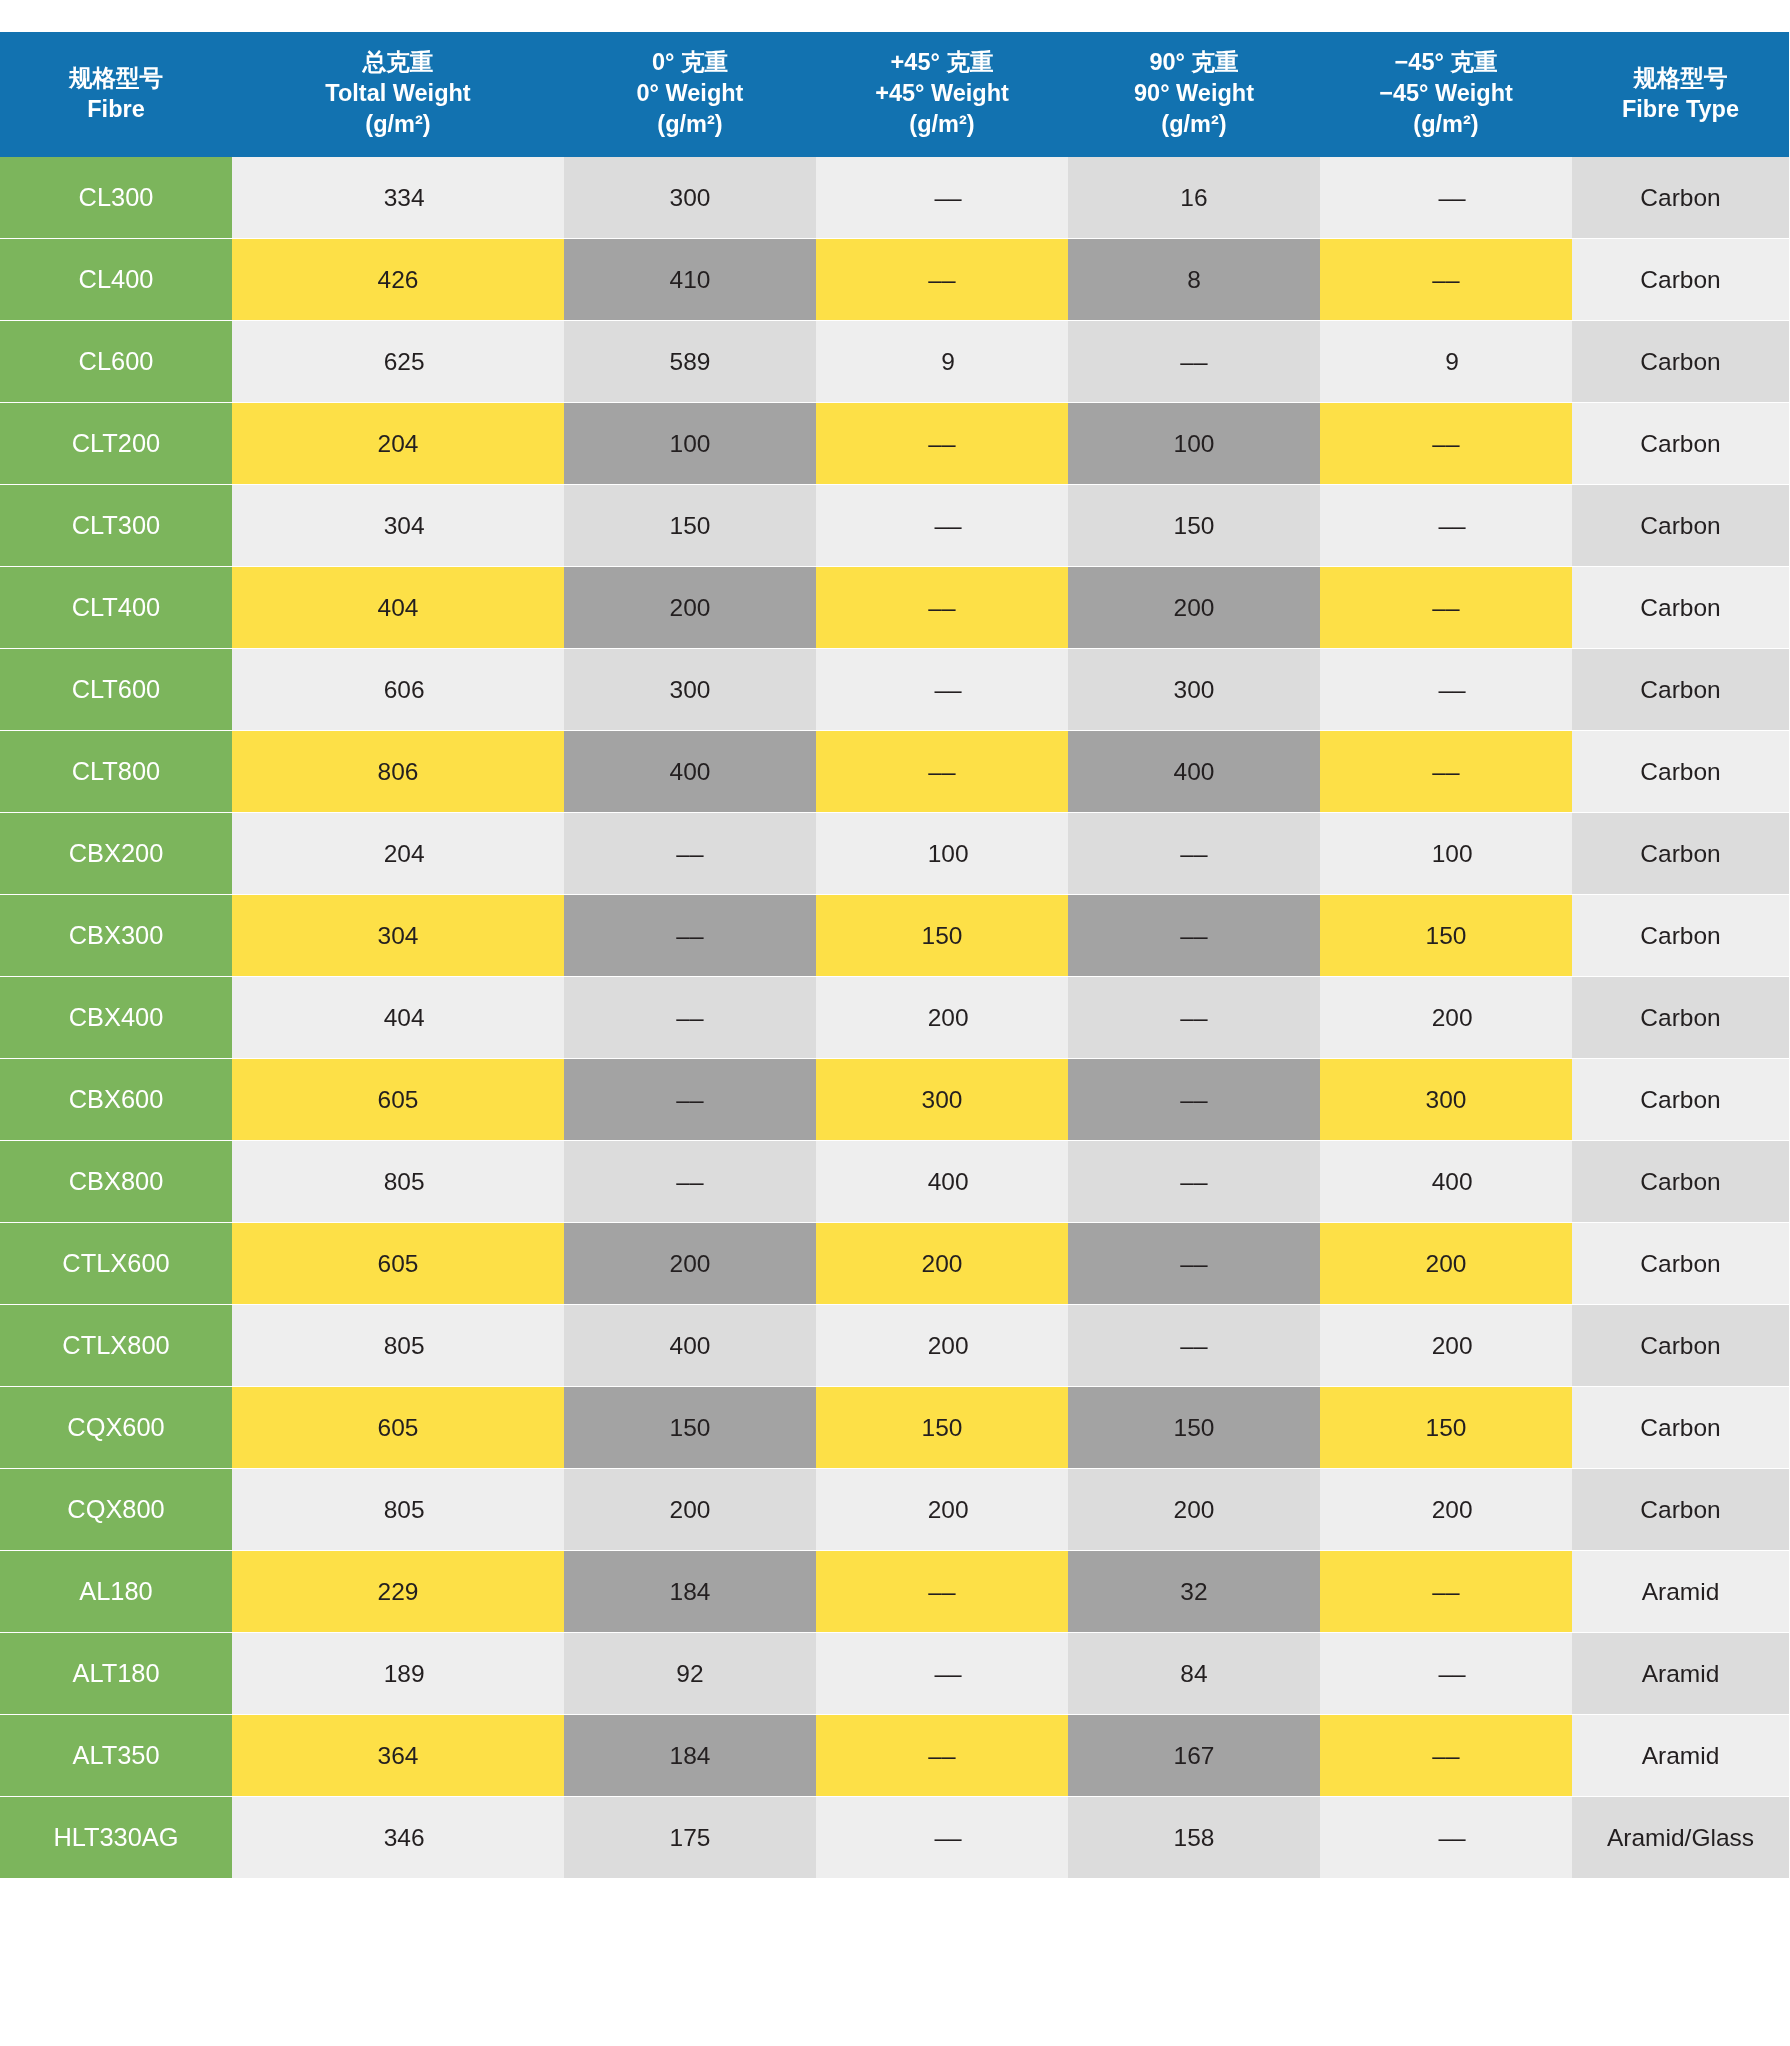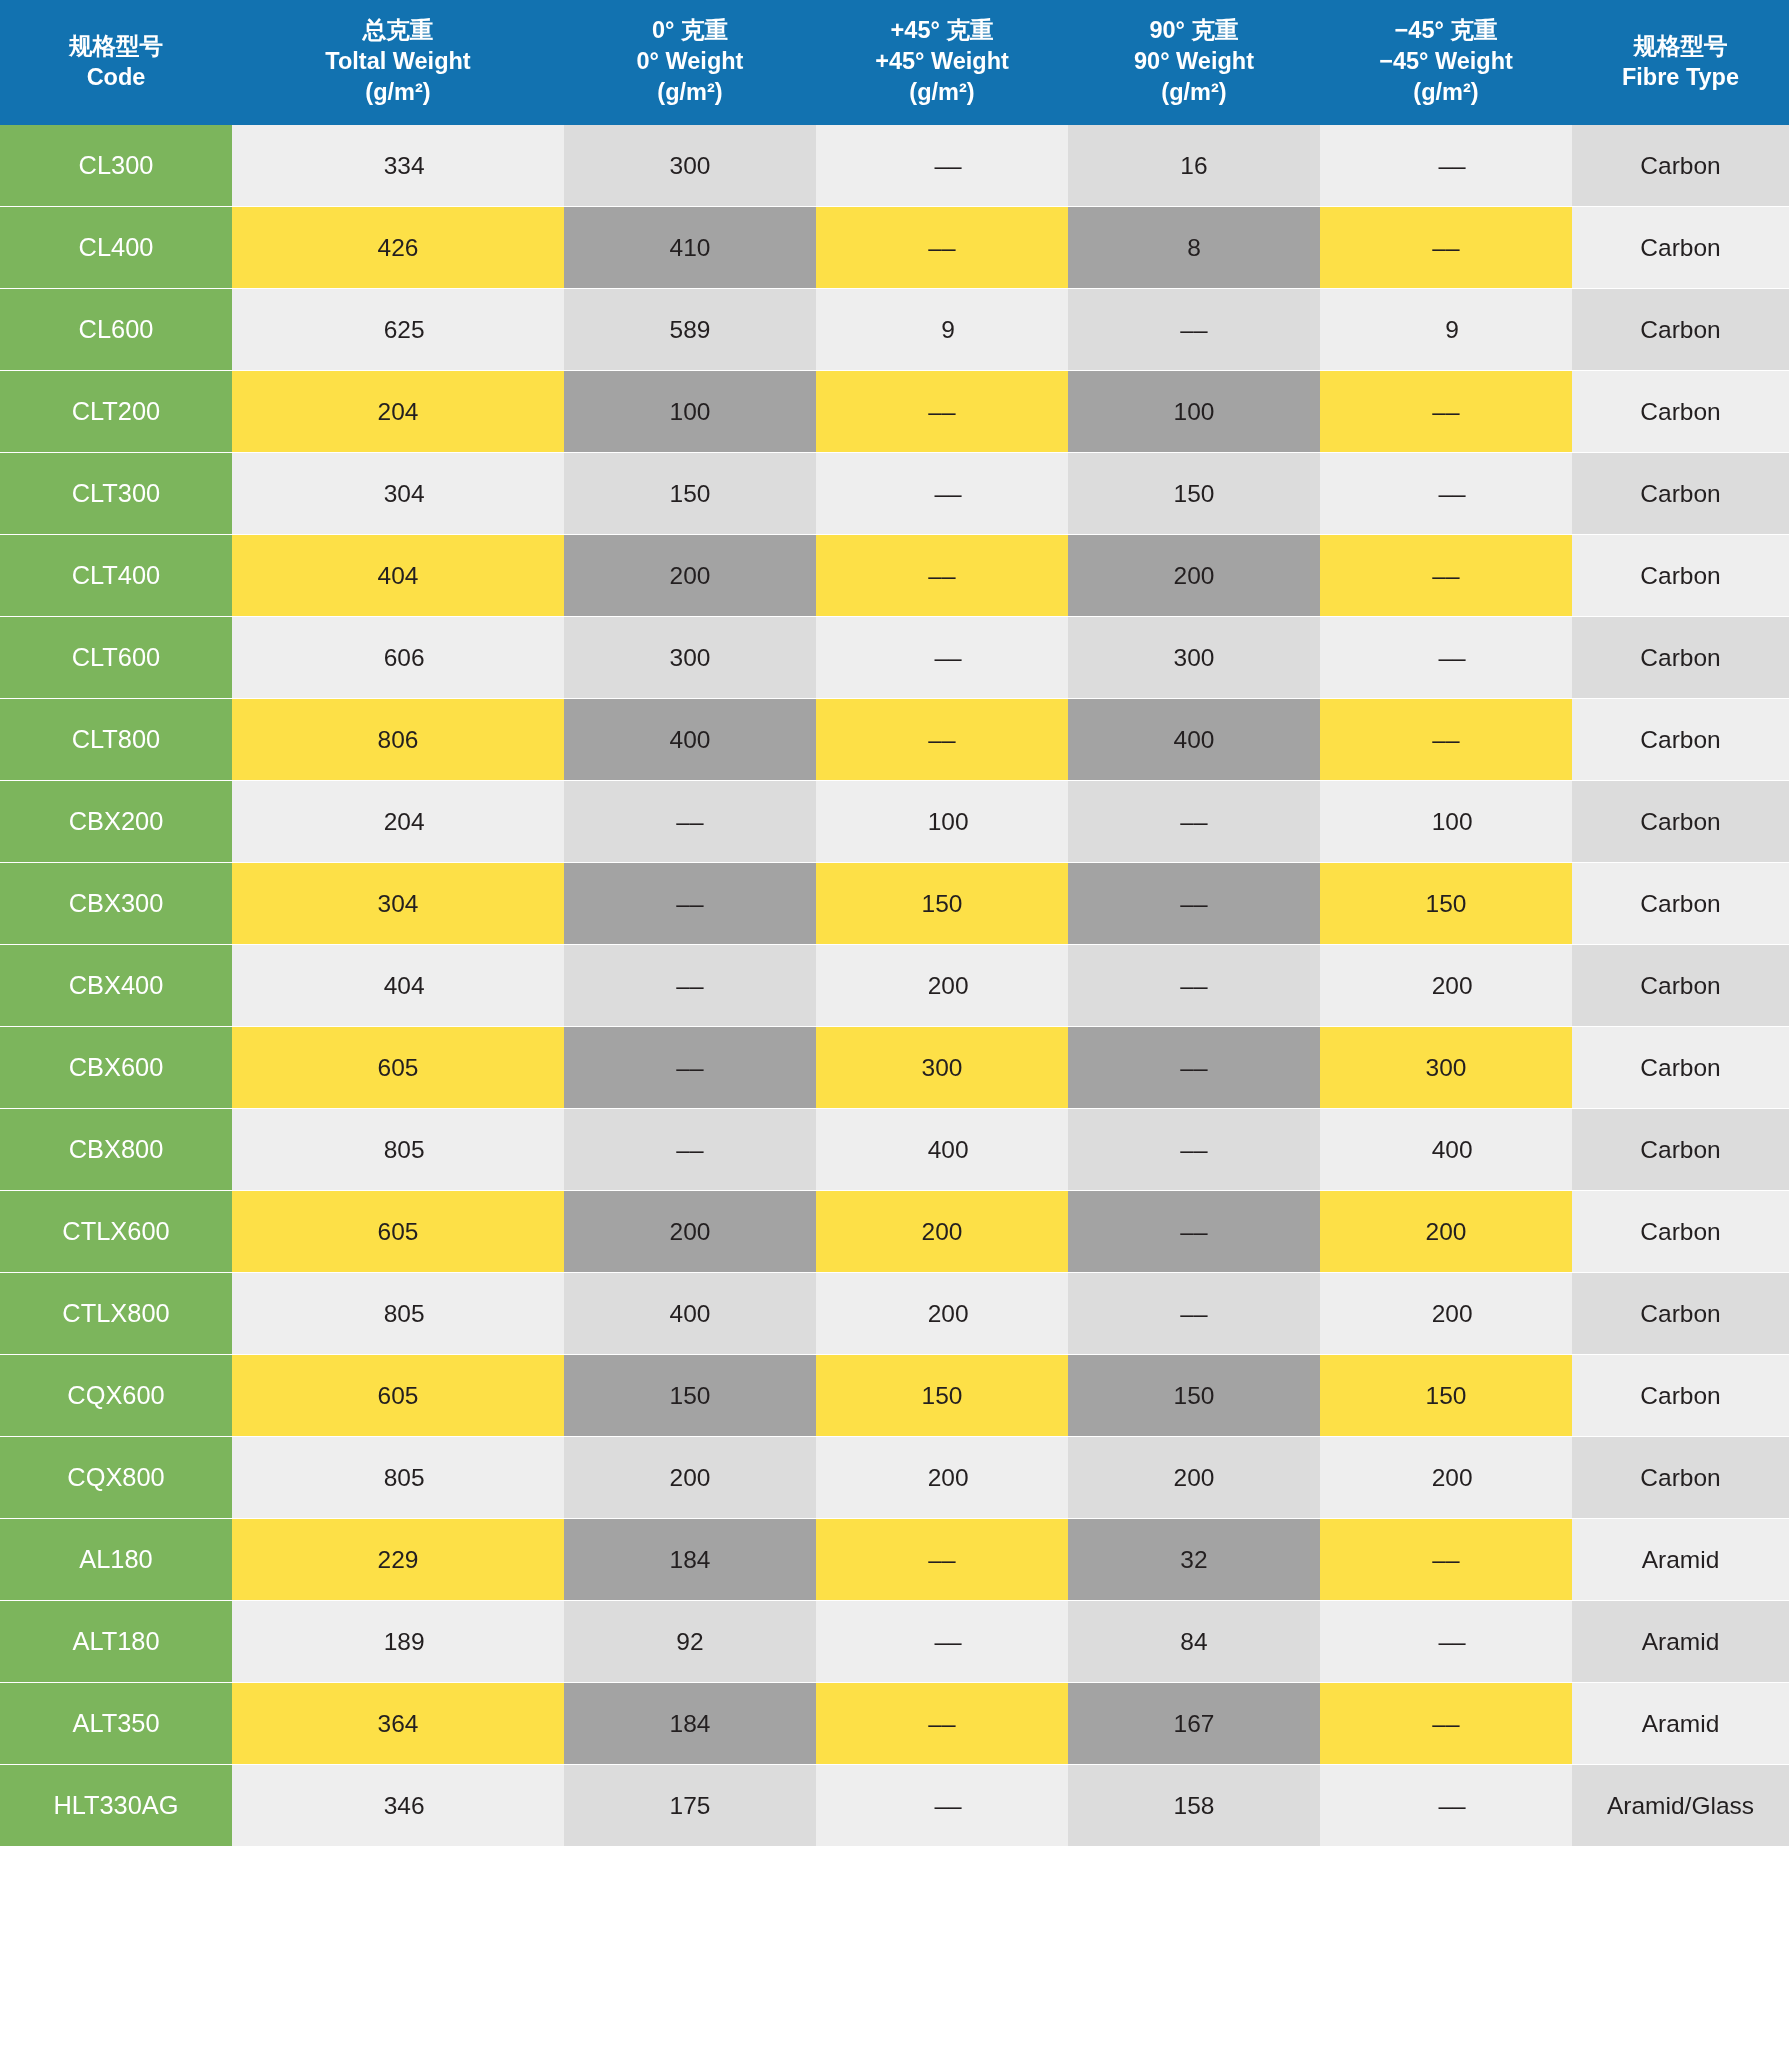--- a/index.html
+++ b/index.html
@@ -8,20 +8,21 @@
     background: #ffffff;
   }
   body {
     width: 1790px;
     font-family: "Liberation Sans", sans-serif;
   }
   table.spec-table {
     border-collapse: collapse;
     width: 1608px;
     table-layout: fixed;
+    margin-top: 32px;
   }
   table.spec-table col.c0 { width: 232px; }
   table.spec-table col.c1 { width: 332px; }
   table.spec-table col.c2 { width: 252px; }
   table.spec-table col.c3 { width: 252px; }
   table.spec-table col.c4 { width: 252px; }
   table.spec-table col.c5 { width: 252px; }
   table.spec-table col.c6 { width: 217px; }
 
   thead th {
@@ -76,21 +77,21 @@
       <col class="c2">
       <col class="c3">
       <col class="c4">
       <col class="c5">
       <col class="c6">
   </colgroup>
   <thead>
     <tr>
       <th>
         <span class="hline">规格型号</span>
-        <span class="hline">Code</span>
+        <span class="hline">Fibre</span>
       </th>
       <th>
         <span class="hline">总克重</span>
         <span class="hline">Toltal Weight</span>
         <span class="hline">(g/m²)</span>
       </th>
       <th>
         <span class="hline">0° 克重</span>
         <span class="hline">0° Weight</span>
         <span class="hline">(g/m²)</span>

